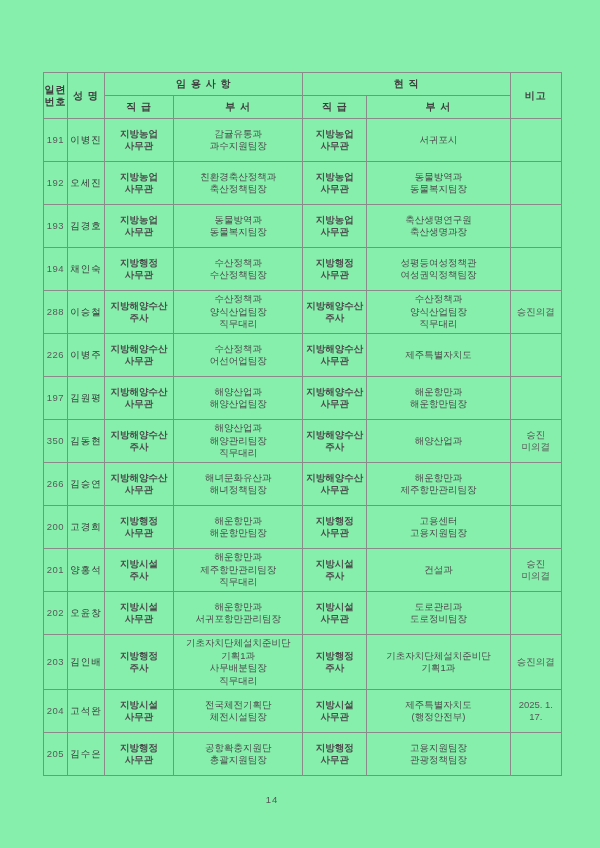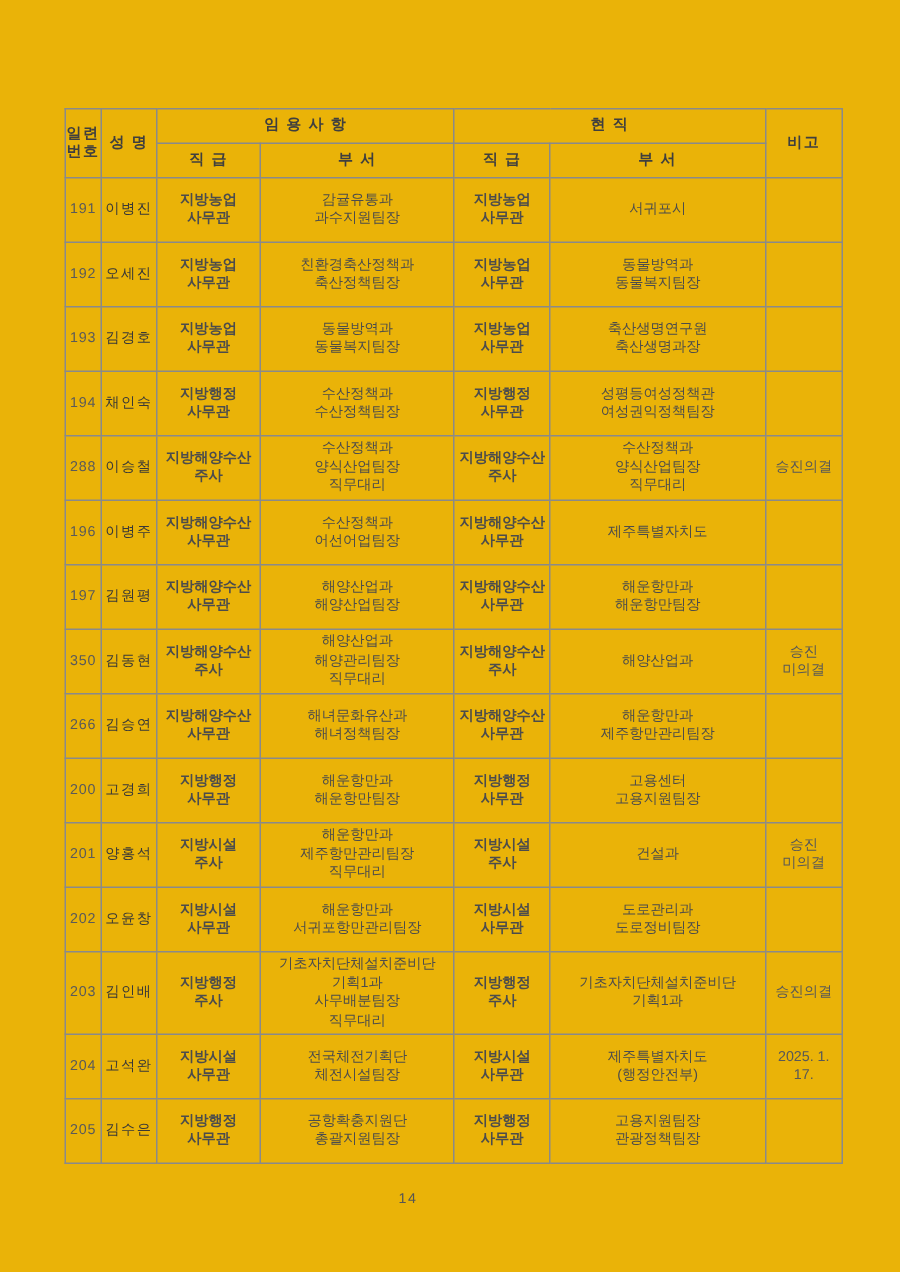--- a/index.html
+++ b/index.html
@@ -4,21 +4,21 @@
 <style>
   * { margin: 0; padding: 0; box-sizing: border-box; }
   html, body { background: #ffffff; }
   body {
     width: 600px; height: 848px;
     font-family: "Liberation Sans", "DejaVu Sans", sans-serif;
     color: #4a4a4a;
     position: relative;
     overflow: hidden;
   }
-  .sheet { position: absolute; left: 0; top: 0; width: 600px; height: 848px; background: #eab308; }
+  .sheet { position: absolute; left: 0; top: 0; width: 600px; height: 848px; background: #86efac; }
 
   table.personnel {
     position: absolute;
     left: 43px; top: 72px;
     width: 519px;
     border-collapse: collapse;
     table-layout: fixed;
     border: 1.4px solid #6e6e6e;
   }
   table.personnel th, table.personnel td {
@@ -151,21 +151,21 @@
 양식산업팀장
 직무대리</td>
       <td class="c-rank">지방해양수산
 주사</td>
       <td class="c-dept">수산정책과
 양식산업팀장
 직무대리</td>
       <td class="c-remark">승진의결</td>
     </tr>
         <tr>
-      <td class="c-serial">196</td>
+      <td class="c-serial">226</td>
       <td class="c-name">이병주</td>
       <td class="c-rank">지방해양수산
 사무관</td>
       <td class="c-dept">수산정책과
 어선어업팀장</td>
       <td class="c-rank">지방해양수산
 사무관</td>
       <td class="c-dept">제주특별자치도</td>
       <td class="c-remark"></td>
     </tr>

